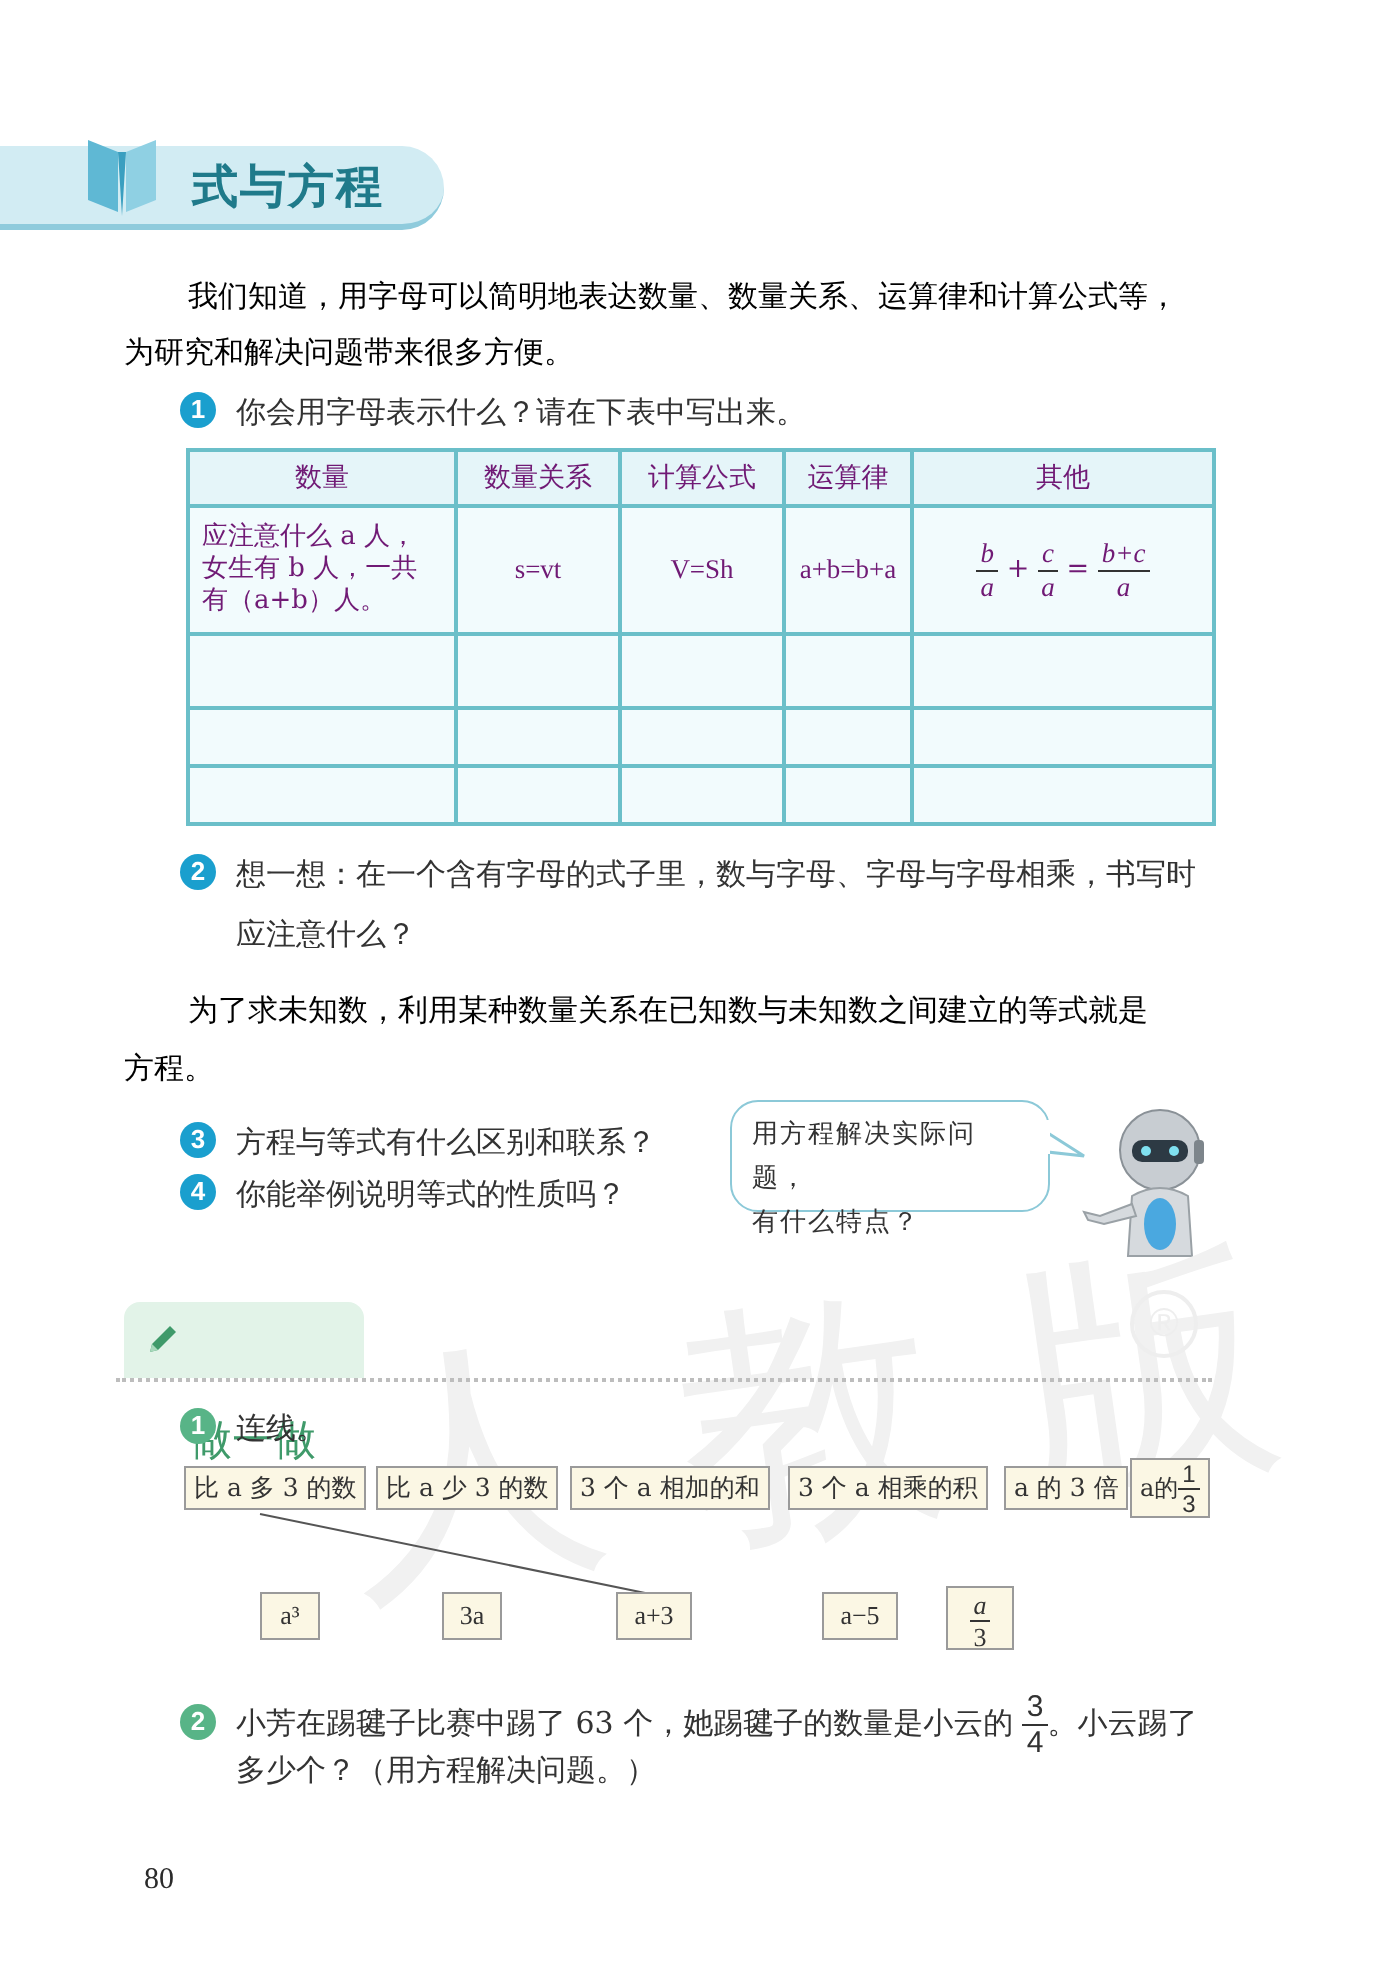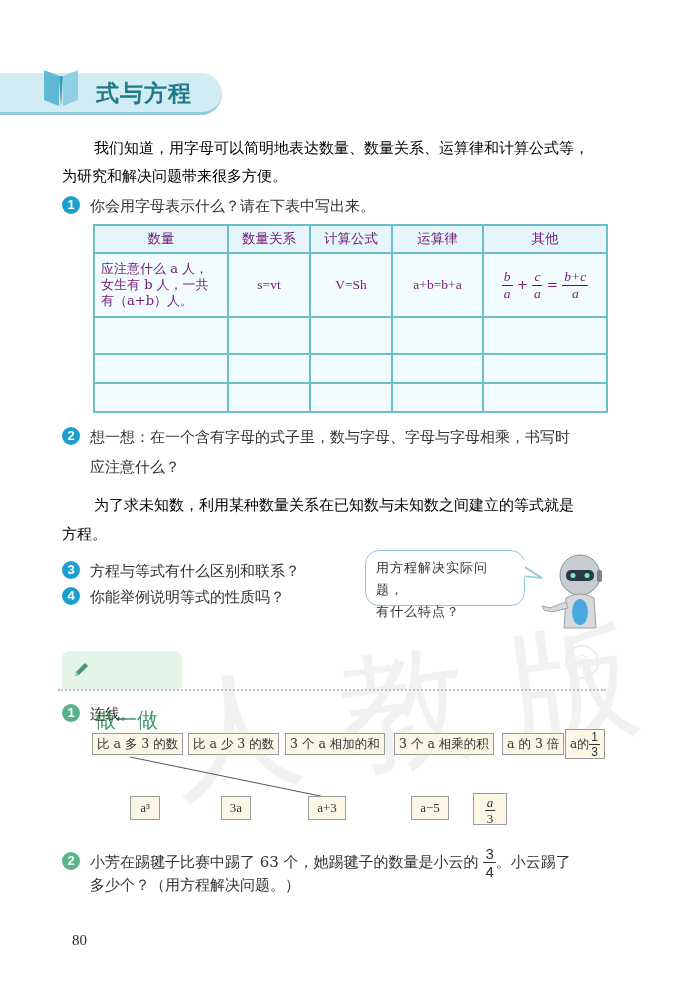--- a/index.html
+++ b/index.html
@@ -9,21 +9,21 @@
 
   
   .banner { left: 0; top: 73px; width: 222px; height: 42px; background: #d2ecf3; border-radius: 0 22px 22px 0; border-bottom: 3px solid #8fcbdc; }
   .book { left: 42px; top: 64px; width: 38px; height: 44px; }
   .banner-title { left: 96px; top: 78px; font-size: 23px; font-weight: bold; color: #1f7a8a; font-family: "DejaVu Sans", sans-serif; letter-spacing: 1px; }
 
   .para { font-size: 15px; line-height: 28px; color: #000000; }
   .num { display: inline-block; width: 18px; height: 18px; border-radius: 50%; color: #fff; font-size: 13px; font-family: "Liberation Sans", sans-serif; text-align: center; line-height: 18px; font-weight: bold; vertical-align: middle; }
   .num.blue { background: #1a9fce; }
   .num.green { background: #58b487; }
-  .q { font-size: 15px; color: #333; }
+  .q { font-size: 15px; color: #333; margin-left: 28px; }
   .q .num { margin-right: 10px; position: relative; top: -2px; }
 
   
   table.grid { border-collapse: collapse; background: #f2fbfd; }
   table.grid td, table.grid th { border: 2px solid #6bbfc9; font-weight: normal; font-size: 13.5px; color: #701a75; text-align: center; }
   table.grid th { background: #e5f5f9; height: 28px; }
   .italic { font-family: "Liberation Serif", serif; }
   .frac { display: inline-flex; flex-direction: column; align-items: center; vertical-align: middle; line-height: 1; font-style: italic; font-family: "Liberation Serif", serif; }
   .frac .n { border-bottom: 1px solid #333; padding: 0 2px 1px; }
   .frac .d { padding-top: 1px; }
@@ -58,21 +58,21 @@
 <div class="abs q" style="left:62px; top:197px;">
   <span class="num blue">1</span><span>你会用字母表示什么？请在下表中写出来。</span>
 </div>
 
 <table class="abs grid" style="left:93px; top:224px; width:515px;">
   <tbody>
       <tr>
     <th style="width:134px">数量</th>
     <th style="width:82px">数量关系</th>
     <th style="width:82px">计算公式</th>
-    <th style="width:91px">运算律</th>
+    <th style="width:64px">运算律</th>
     <th>其他</th>
   </tr>
   <tr style="height:64px;">
     <td style="text-align:left; padding-left:6px; line-height:16px; font-size:13px;">
       <div>应注意什么 a 人，</div>
       <div>女生有 b 人，一共</div>
       <div>有（a+b）人。</div>
     </td>
     <td class="italic">s=vt</td>
     <td class="italic">V=Sh</td>

